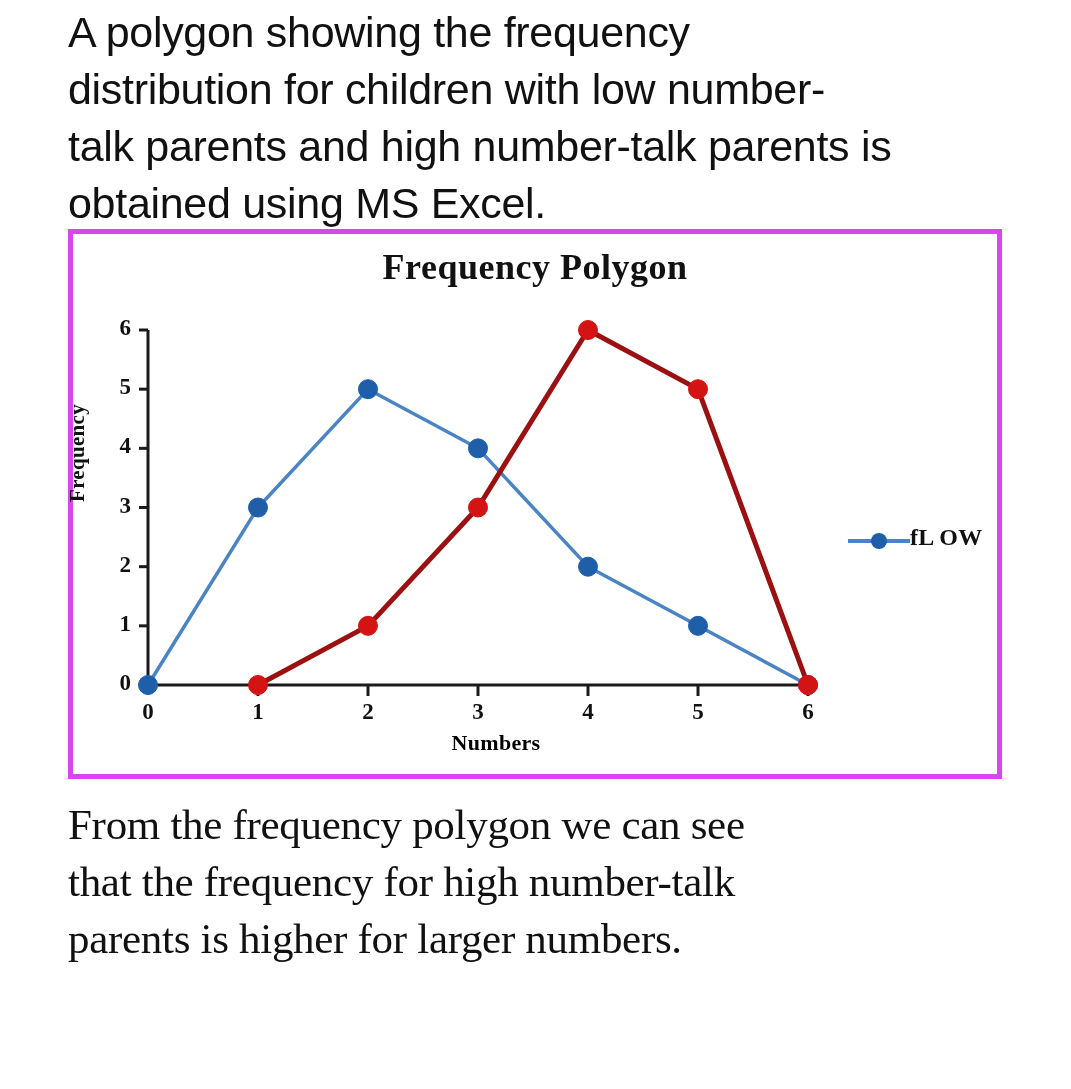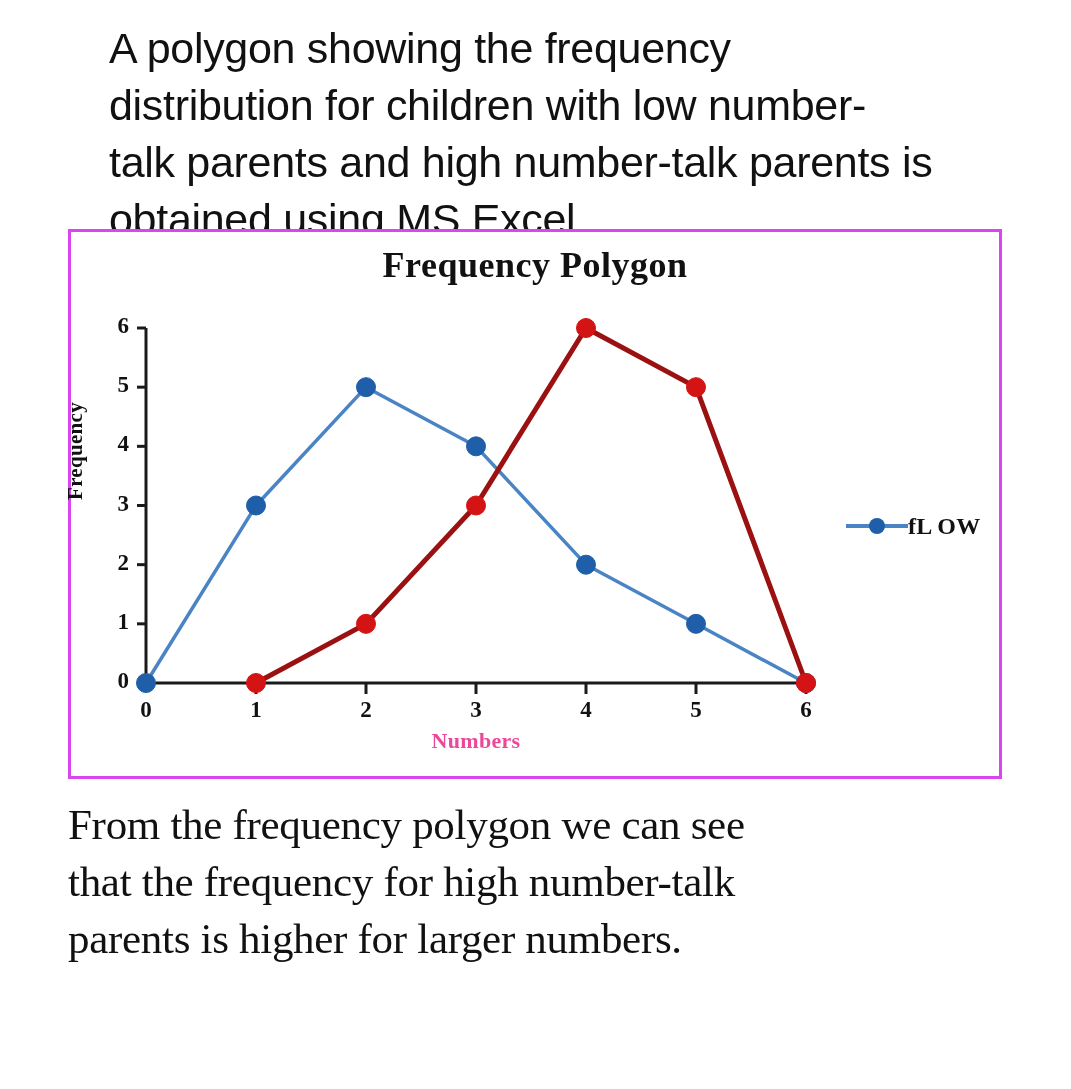--- a/index.html
+++ b/index.html
@@ -21,31 +21,31 @@
     position: absolute;
     left: 68px;
     width: 960px;
     font-family: "Liberation Sans Narrow", "Liberation Sans", sans-serif;
     font-size: 43px;
     line-height: 57px;
     letter-spacing: -0.3px;
     color: #111111;
     white-space: pre-line;
   }
-  #intro-text { top: 20px; margin-left: 41px; }
+  #intro-text { top: 4px; }
   #conclusion-text { top: 796px; font-family: Liberation Serif, serif; }
 
   
   #chart-frame {
     position: absolute;
     left: 68px;
     top: 229px;
     width: 934px;
     height: 550px;
-    border: 3px solid #d946ef;
+    border: 5px solid #d946ef;
     box-sizing: border-box;
     background: #ffffff;
   }
 
   #chart-title {
     position: absolute;
     left: 0;
     top: 12px;
     width: 100%;
     text-align: center;
@@ -85,29 +85,29 @@
     font-weight: bold;
     font-size: 21px;
     letter-spacing: 0.3px;
     white-space: nowrap;
     color: #111111;
   }
 
   
   #x-axis-label {
     position: absolute;
-    left: 75px;
+    left: 93px;
     top: 496px;
     width: 660px;
     text-align: center;
     font-family: "Liberation Serif", "DejaVu Serif", serif;
     font-weight: bold;
     font-size: 22px;
     letter-spacing: 0.3px;
-    color: #ec4899;
+    color: #000000;
   }
 
   .tick-label {
     position: absolute;
     font-family: "Liberation Serif", "DejaVu Serif", serif;
     font-weight: bold;
     font-size: 23px;
     color: #111111;
   }
   .ytick-label {
@@ -120,21 +120,21 @@
   }
 
   
   #legend {
     position: absolute;
     left: 775px;
     top: 271px;
   }
   .legend-row {
     display: flex;
-    align-items: center;
+    align-items: flex-end;
     height: 46px;
   }
   .legend-swatch {
     width: 62px;
     height: 20px;
     position: relative;
     flex: 0 0 auto;
   }
   .legend-swatch .lg-line {
     position: absolute;

